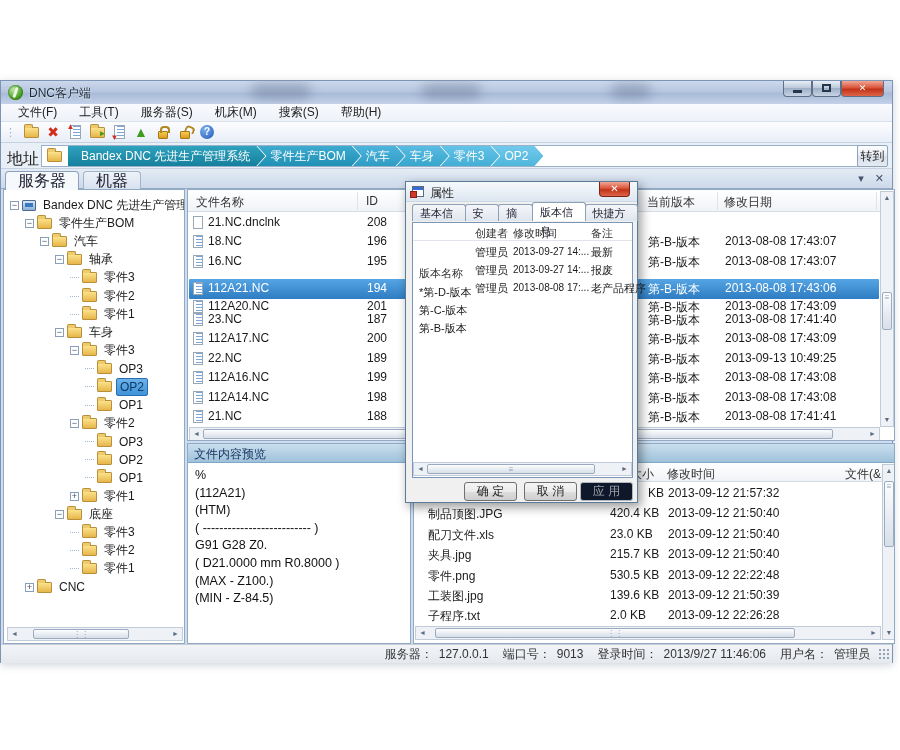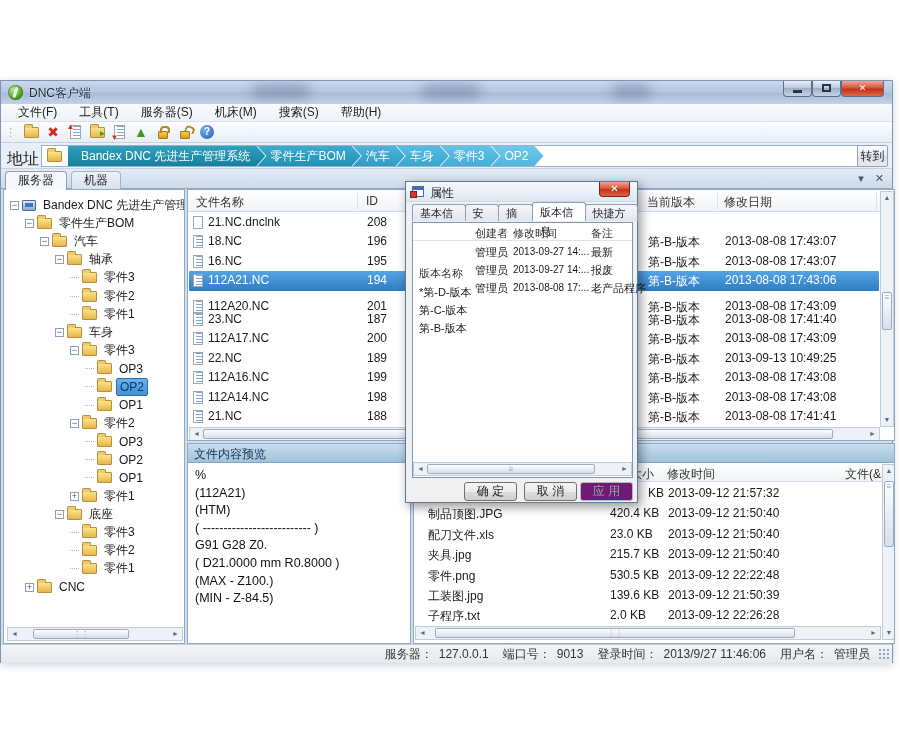--- a/index.html
+++ b/index.html
@@ -60,21 +60,21 @@
   .crumb:nth-child(2){ background:linear-gradient(#3cabcf,#2090b4); }
   .crumb:nth-child(3){ background:linear-gradient(#4db4dc,#2f9cc4); }
   .crumb:nth-child(4){ background:linear-gradient(#58bbe2,#38a6cc); }
   .crumb:nth-child(5){ background:linear-gradient(#63c2e8,#44aed4); }
   .crumb:nth-child(6){ background:linear-gradient(#70c9ec,#50b6da); }
   .go-btn { position:absolute; right:4px; top:2px; width:31px; height:22px; border:1px solid #8fa3ba; border-radius:2px;
     background:linear-gradient(#fcfdfe,#e7ecf3 50%,#d7dfe9 50%,#e5ebf3); font-size:12px; color:#222; font-family:inherit; }
 
   
   .tabrow { position:absolute; left:0; top:88px; width:100%; height:20px; background:linear-gradient(#e4ecf5,#ccd9ea); border-bottom:1px solid #96aac4; }
-  .vtab { position:relative; display:inline-block; height:18px; line-height:17px; margin:2px 0 0 4px; padding:0 12px; font-size:12px; color:#223;
+  .vtab { position:relative; display:inline-block; height:18px; line-height:17px; margin:2px 0 0 4px; padding:0 12px; font-size:16px; color:#223;
     border:1px solid #a0b4ca; border-bottom:none; border-radius:4px 4px 0 0; background:linear-gradient(#eef3f9,#d7e1ee); top:0; }
   .vtab.active { background:#f6f9fc; border-color:#8ca2bc; height:19px; z-index:2; }
   .tab-controls { position:absolute; right:8px; top:3px; font-size:11px; color:#44536a; }
   .tab-controls span { margin-left:8px; }
 
   
   .content { position:absolute; left:0; top:108px; width:891px; height:455px; background:#cfdded; }
   .panel { position:absolute; background:#fff; border:1px solid #8fa9c6; }
 
   
@@ -103,21 +103,21 @@
   
   .list-panel { left:186px; top:0; width:708px; height:252px; overflow:hidden; }
   .list-header { position:absolute; left:0; top:0; width:100%; height:22px; background:linear-gradient(#ffffff,#f0f3f7); border-bottom:1px solid #d4dce6; font-size:12px; color:#333; }
   .list-header .col { position:absolute; top:4px; }
   .hsep { position:absolute; top:2px; width:1px; height:18px; background:#dde3ea; }
   .f-rows { position:absolute; left:1px; top:23px; width:690px; }
   .f-row { position:absolute; width:100%; height:19.4px; font-size:12px; color:#1a1a1a; }
   .f-row span { position:absolute; top:2px; white-space:nowrap; }
   .f-row .fc-ico { left:4px; top:3px; }
   .fc-name { left:19px; } .fc-id { left:178px; } .fc-ver { left:459px; } .fc-date { left:536px; }
-  .f-row.sel { background:linear-gradient(#55a5e4,#2f7cc2); color:#fff; border-radius:1px; }
+  .f-row.sel { background:linear-gradient(#55a5e4,#2f7cc2); color:#fff; border-radius:1px;margin-top:8px; }
   .i-doc.small { width:10px; height:13px; }
   .list-hscroll { left:1px; top:237px; width:691px; }
   .list-hscroll .sb-thumb { width:630px; }
   .list-vscroll { left:692px; top:1px; height:236px; }
   .list-vscroll .sb-arrow.up { top:0; } .list-vscroll .sb-arrow.dn { bottom:0; }
   .list-vscroll .sb-thumb { top:100px; height:38px; }
 
   
   .preview-panel { left:186px; top:254px; width:224px; height:201px; overflow:hidden; }
   .panel-cap { position:absolute; left:0; top:0; width:100%; height:19px; background:linear-gradient(#cadeee,#9fc2da); border-bottom:1px solid #7fa8c8; font-size:12px; color:#13325c; padding:2px 0 0 6px; }
@@ -165,21 +165,21 @@
   .dc-vname { left:6px;margin-top:40px; } .dc-creator { left:62px; } .dc-mtime { left:100px; } .dc-note { left:178px; }
   .dlg-row { position:absolute; left:0; width:100%; height:18px; font-size:11px; color:#1a1a1a; }
   .dlg-row span { position:absolute; top:2px; white-space:nowrap; }
   .dlg-row .dc-mtime { font-size:10px; top:3px; }
   .dlg-hscroll { left:7px; top:280px; width:219px; }
   .dlg-hscroll .sb-thumb { width:168px; }
   .dlg-buttons { position:absolute; left:0; top:300px; width:100%; }
   .dlg-btn { position:absolute; width:53px; height:19px; border:1px solid #707070; border-radius:3px; font-size:12px; color:#222; text-align:center; line-height:17px;
     background:linear-gradient(#f4f4f4,#ebebeb 50%,#dddddd 50%,#cfcfcf); }
   .dlg-btn.b0 { left:58px; } .dlg-btn.b1 { left:118px; } .dlg-btn.b2 { left:174px; }
-  .dlg-btn.disabled { color:#9aa0a8; border-color:#b0b8c0; background:#701a75; }
+  .dlg-btn.disabled { color:#9aa0a8; border-color:#b0b8c0; background:#0f172a; }
 </style>
 </head>
 <body>
 
 <div class="page">
   <div class="app-window">
 
     <div class="titlebar">
       <div class="tb-blob" style="left:250px"></div>
       <div class="tb-blob" style="left:420px"></div>

